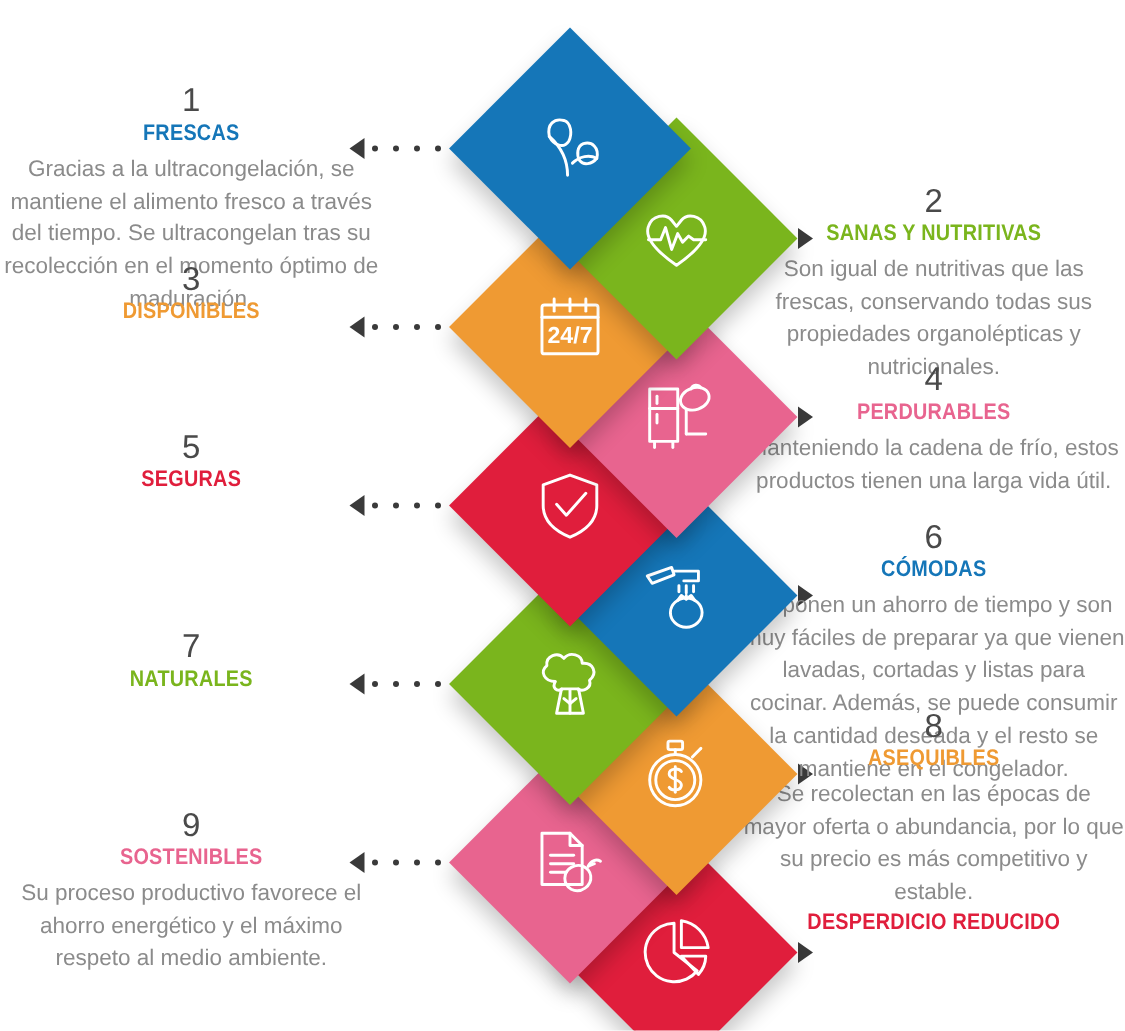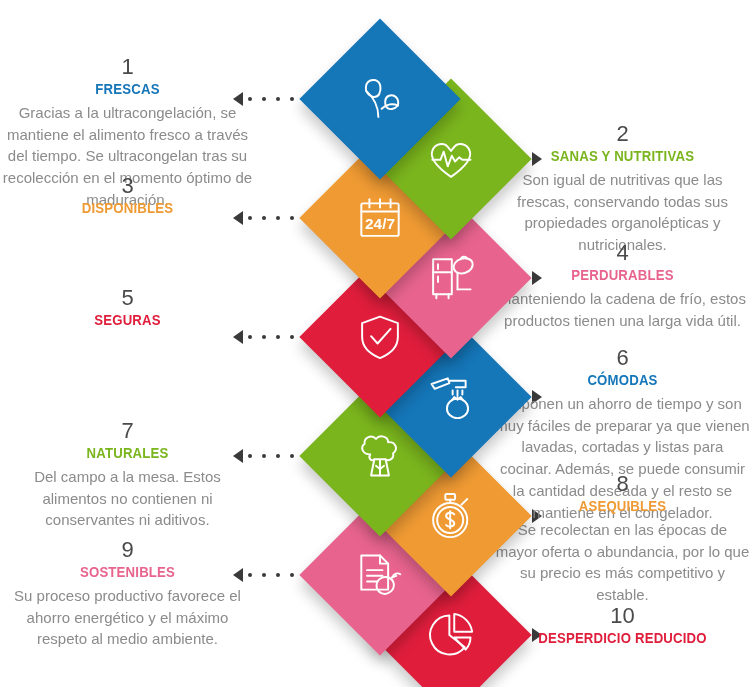--- a/index.html
+++ b/index.html
@@ -313,30 +313,28 @@
         <div class="head" style="color: rgb(224, 30, 60);">SEGURAS</div>
       </div>
       <div class="block right" style="left: 495px; top: 346px;">
         <div class="num">6</div>
         <div class="head" style="color: rgb(21, 118, 184);">CÓMODAS</div>
         <div class="desc">Suponen un ahorro de tiempo y son muy fáciles de preparar ya que vienen lavadas, cortadas y listas para cocinar. Además, se puede consumir la cantidad deseada y el resto se mantiene en el congelador.</div>
       </div>
       <div class="block left" style="left: 0px; top: 419px;">
         <div class="num">7</div>
         <div class="head" style="color: rgb(122, 181, 29);">NATURALES</div>
-        <div class="desc">Del campo a la mesa. Estos alimentos no contienen ni conservantes ni aditivos.</div>
       </div>
       <div class="block right" style="left: 495px; top: 472px;">
         <div class="num">8</div>
         <div class="head" style="color: rgb(239, 154, 51);">ASEQUIBLES</div>
         <div class="desc">Se recolectan en las épocas de mayor oferta o abundancia, por lo que su precio es más competitivo y estable.</div>
       </div>
       <div class="block left" style="left: 0px; top: 538px;">
         <div class="num">9</div>
         <div class="head" style="color: rgb(232, 100, 143);">SOSTENIBLES</div>
         <div class="desc">Su proceso productivo favorece el ahorro energético y el máximo respeto al medio ambiente.</div>
       </div>
       <div class="block right" style="left: 495px; top: 604px;">
-        <div class="num">10</div>
         <div class="head" style="color: rgb(224, 30, 60);">DESPERDICIO REDUCIDO</div>
       </div>
     </div>
 </div>
 
 </body></html>

